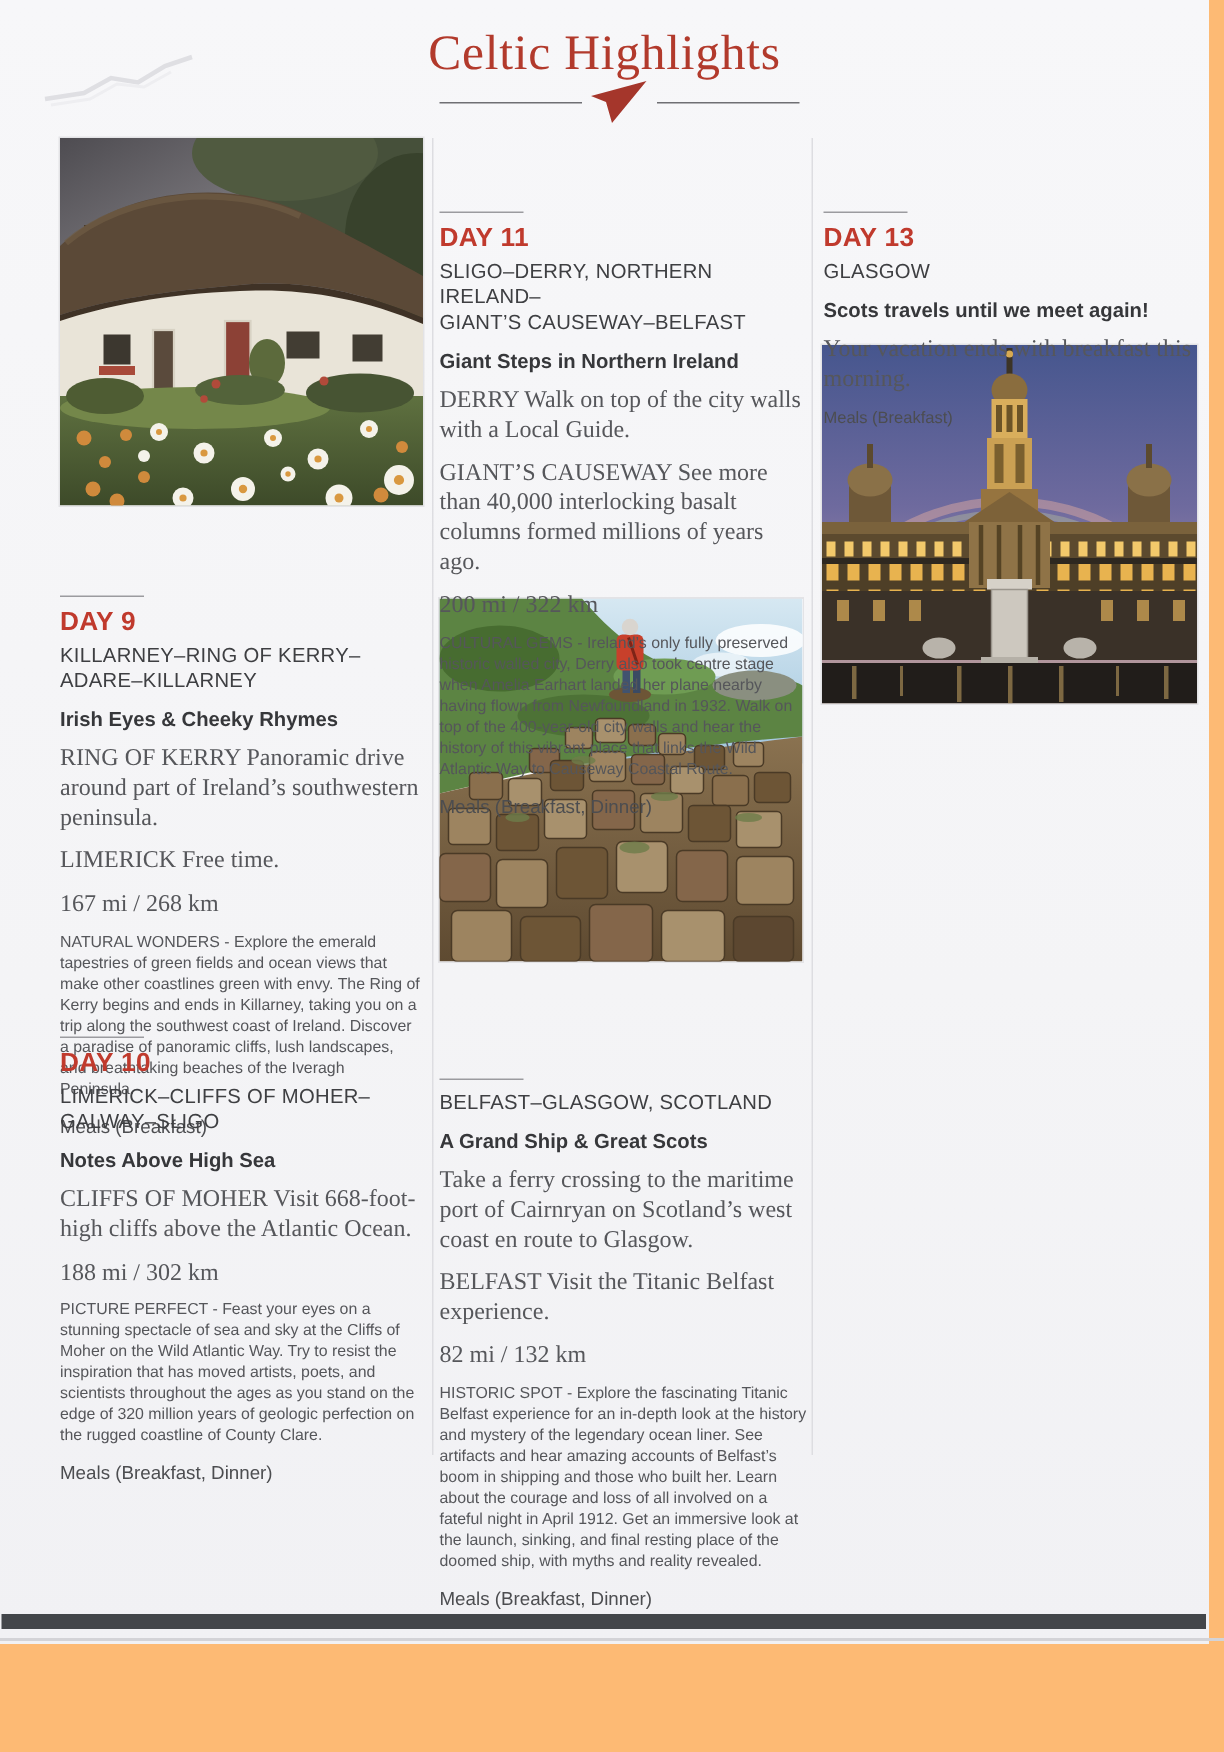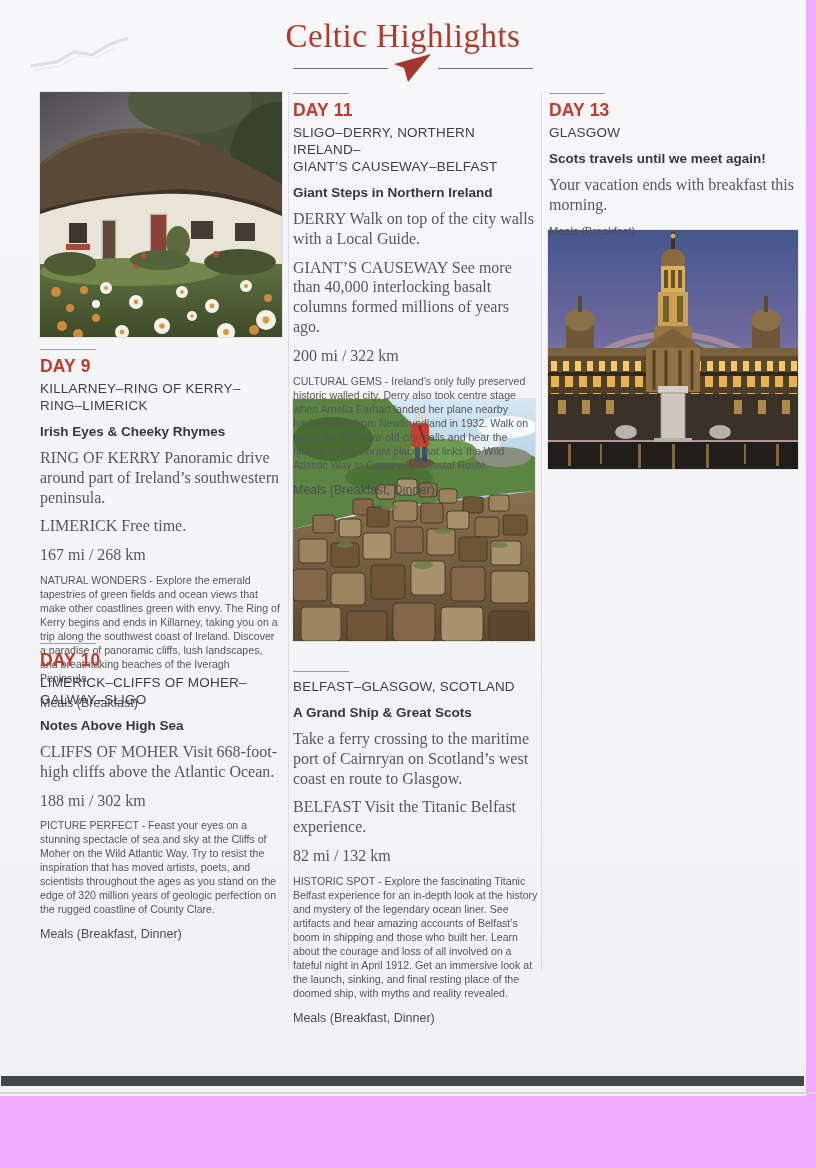--- a/index.html
+++ b/index.html
@@ -1,17 +1,17 @@
 <!DOCTYPE html>
 <html><head>
 <meta charset="utf-8">
 <style>
   html,body { margin:0; padding:0; }
   body { width:816px; height:1168px; background:#ffffff; font-family:"Liberation Sans", sans-serif; }
-  .page { position:relative; width:816px; height:1168px; overflow:hidden; background:#f0abfc; }
+  .page { position:relative; width:816px; height:1168px; overflow:hidden; background:#fdba74; }
   .scan { position:absolute; left:0; top:0; width:806px; height:1096px;
           background:linear-gradient(180deg,#f7f7f9 0%,#f4f4f6 60%,#f1f1f4 100%); }
 
   
   .title { position:absolute; left:0; top:18px; width:806px; text-align:center;
            font-family:"Liberation Serif", serif; font-size:33px; color:#b23a2c; letter-spacing:0.5px; }
   .title-divider { position:absolute; left:293px; top:53px; width:240px; height:30px;
                    display:flex; align-items:center; }
   .title-divider .seg { flex:1; height:1px; background:#6f6f73; }
   .title-divider svg { margin:0 5px; }
@@ -20,21 +20,21 @@
   .crease { position:absolute; left:22px; top:28px; }
 
   
   .vsep { position:absolute; top:92px; width:1px; height:878px; background:#dddde1; }
 
   
   figure { margin:0; position:absolute; box-shadow:0 0 0 1px #e3e3e6; }
   figure svg { display:block; }
 
   
-  .day-section { position:absolute; }
+  .day-section { position:absolute;margin-top:48px; }
   .section-rule { width:56px; height:1px; background:#9b9b9f; margin-bottom:6px; }
   .day-label { margin:0; font-size:17.5px; font-weight:bold; color:#c03a2d; letter-spacing:0.2px; }
   .day-route { margin:3px 0 0 0; font-size:13.5px; font-weight:normal; color:#3e3f42;
                line-height:1.26; letter-spacing:0.2px; }
   .route-line { display:block; }
   .day-subtitle { margin:10px 0 0 0; font-size:13.5px; font-weight:bold; color:#36373a; }
   .day-body { margin:9px 0 0 0; font-size:16px; color:#56575b; line-height:1.24;font-family:Liberation Serif, serif; }
   .day-callout { margin:9px 0 0 0; font-size:10.6px; color:#55565a; line-height:1.32; }
   .day-meals { margin:10px 0 0 0; font-size:12.5px; color:#4c4d50; }
   .day-meals.small { font-size:11px; }
@@ -306,21 +306,21 @@
         <rect x="228" y="214" width="3" height="22"></rect>
       </g>
     </svg>
   </figure>
 
   <section class="day-section" style="left:40px; top:349px; width:242px;">
     <div class="section-rule"></div>
     <h2 class="day-label">DAY 9</h2>
     <h3 class="day-route">
       <span class="route-line">KILLARNEY–RING OF KERRY–</span>
-      <span class="route-line">RING–LIMERICK</span>
+      <span class="route-line">ADARE–KILLARNEY</span>
     </h3>
     <h4 class="day-subtitle">Irish Eyes &amp; Cheeky Rhymes</h4>
     <p class="day-body">RING OF KERRY Panoramic drive around part of Ireland’s southwestern peninsula.</p>
     <p class="day-body">LIMERICK Free time.</p>
     <p class="day-body">167 mi / 268 km</p>
     <p class="day-callout">NATURAL WONDERS - Explore the emerald tapestries of green fields and ocean views that make other coastlines green with envy. The Ring of Kerry begins and ends in Killarney, taking you on a trip along the southwest coast of Ireland. Discover a paradise of panoramic cliffs, lush landscapes, and breathtaking beaches of the Iveragh Peninsula.</p>
     <p class="day-meals">Meals (Breakfast)</p>
   </section>
 
   <section class="day-section" style="left:40px; top:643px; width:242px;">

